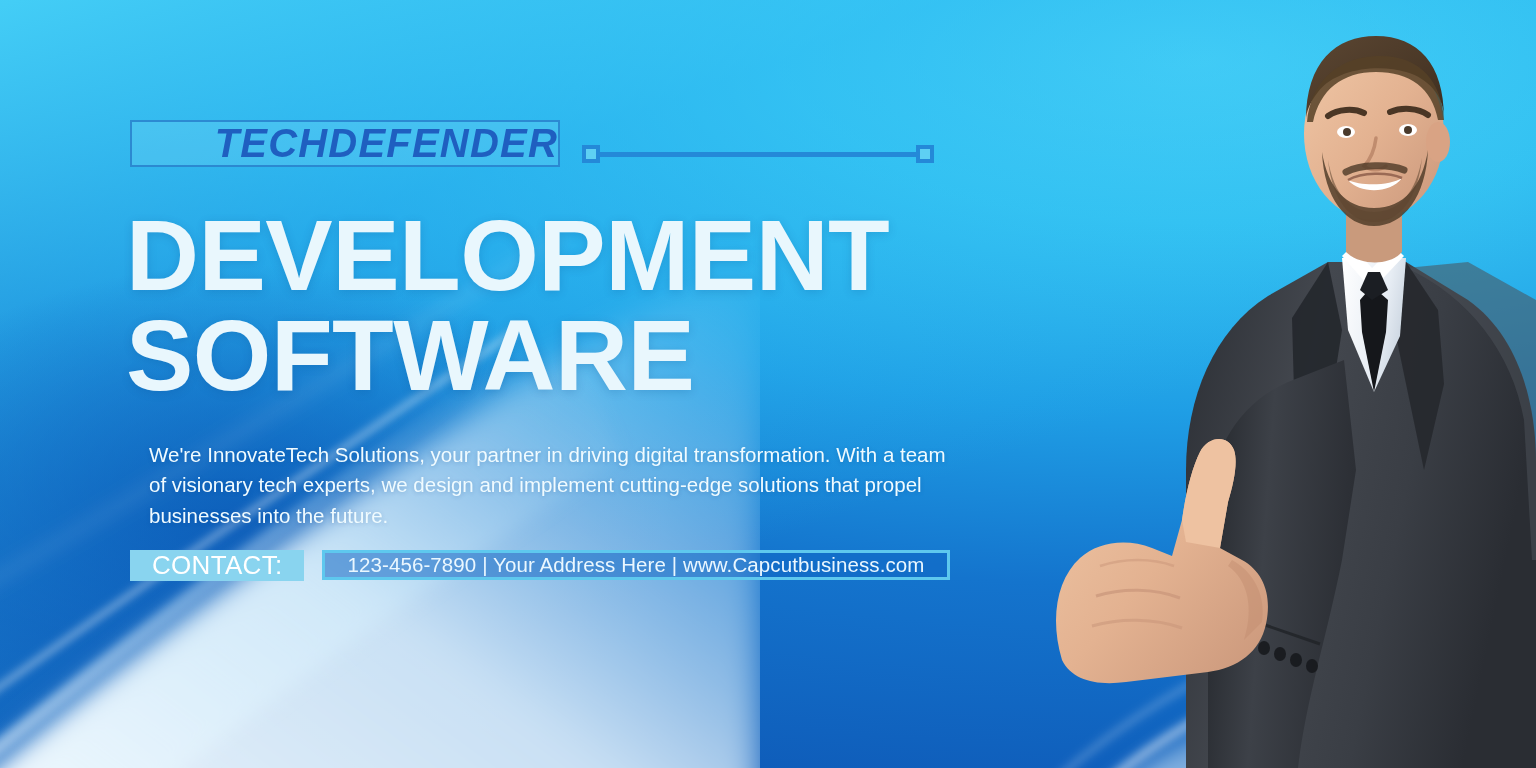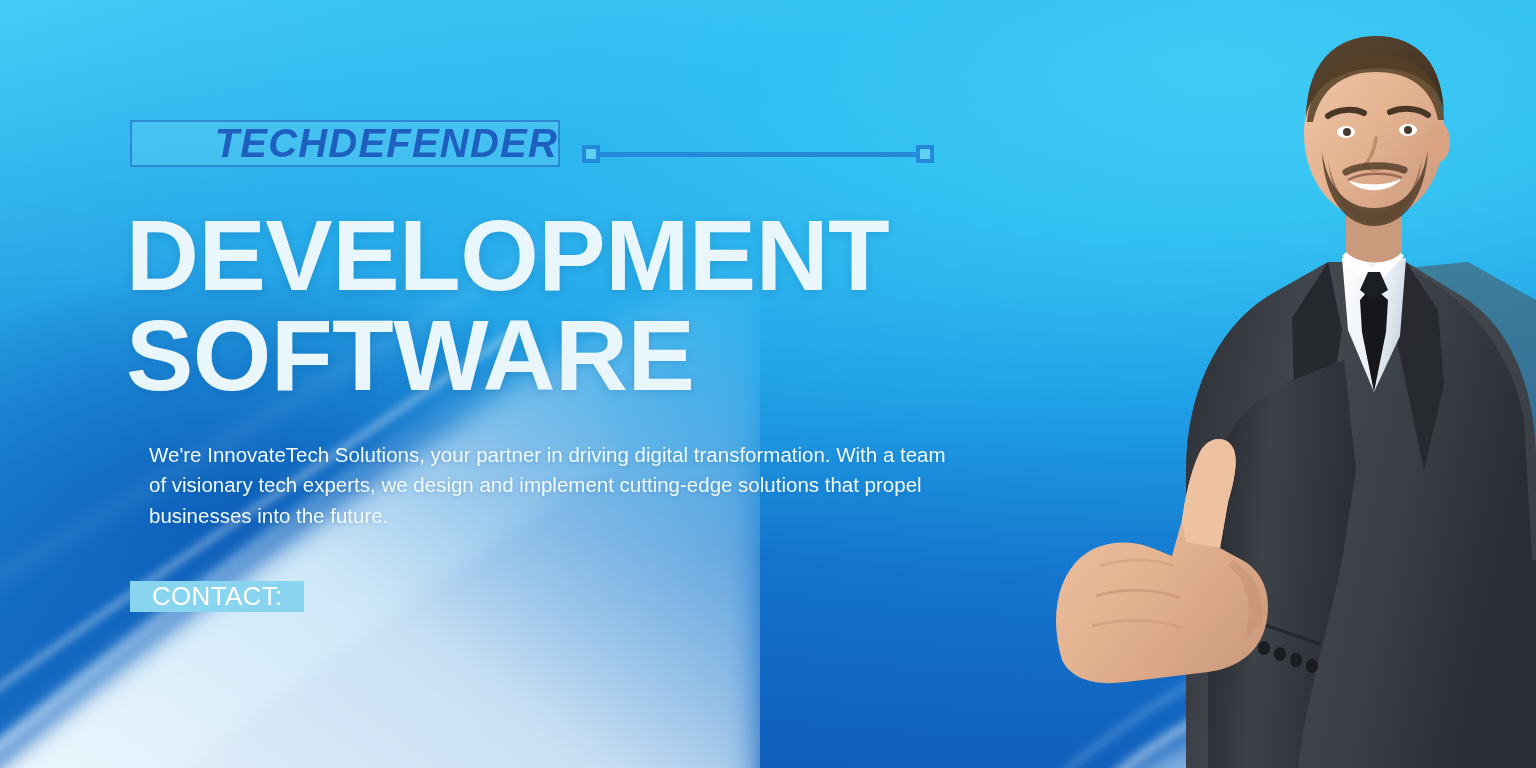--- a/index.html
+++ b/index.html
@@ -82,21 +82,21 @@
     font-size:20.5px;
     line-height:1.48;
     text-shadow:0 1px 4px rgba(6,60,130,.22);
     margin-left:16px;
   }
 
   
   .contact-row {
     position:absolute; left:130px; top:550px;
     height:62px;
-    display:flex; align-items:flex-end;
+    display:flex; align-items:flex-start;
   }
   .contact-label {
     background:#89d4ef;
     display:flex; align-items:center;
     padding:0 22px;
     color:#ffffff;
     font-size:26px;
     letter-spacing:.3px;
   }
   .contact-value-box {
@@ -294,15 +294,18 @@
 
   <h1 class="headline">
     <span class="headline-line">DEVELOPMENT</span>
     <span class="headline-line">SOFTWARE</span>
   </h1>
 
   <p class="lede">We're InnovateTech Solutions, your partner in driving digital transformation. With a team of visionary tech experts, we design and implement cutting-edge solutions that propel businesses into the future.</p>
 
   <div class="contact-row">
     <div class="contact-label">CONTACT:</div>
+    <div class="contact-value-box">
+      <span class="contact-value">123-456-7890 | Your Address Here | www.Capcutbusiness.com</span>
+    </div>
   </div>
 
 </div>
 
 </body></html>

